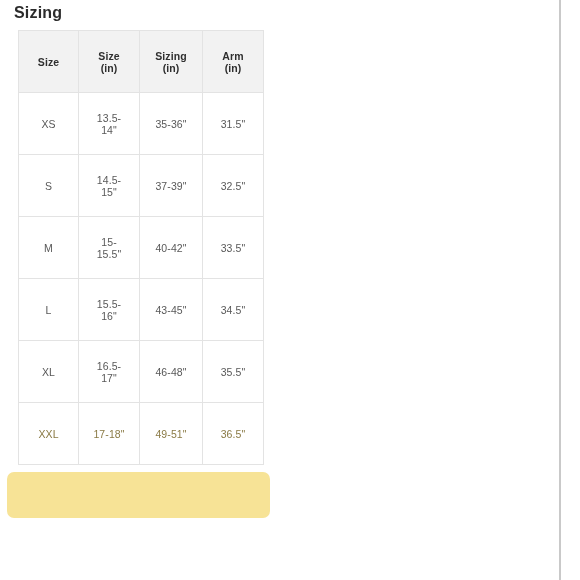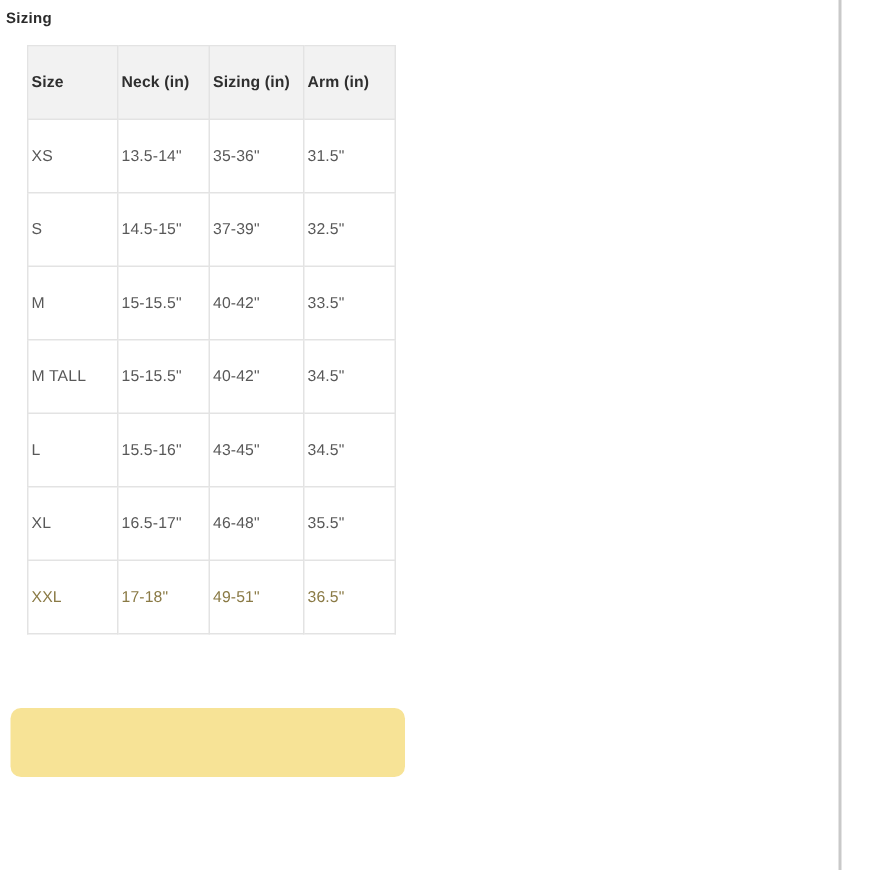--- a/index.html
+++ b/index.html
@@ -12,23 +12,23 @@
     height: 580px;
     position: relative;
     overflow: hidden;
     font-family: "Liberation Sans", sans-serif;
     -webkit-font-smoothing: antialiased;
   }
 
   
   #page-title {
     position: absolute;
-    left: 4px;
+    left: 14px;
     top: 4px;
-    font-size: 10px;
+    font-size: 16px;
     font-weight: bold;
     color: #2b2b2b;
     letter-spacing: 0.2px;
     line-height: 18px;
   }
 
   
   #sizing-table-wrap {
     position: absolute;
     left: 18px;
@@ -36,25 +36,25 @@
     width: 245px;
   }
   table.sizing-table {
     border-collapse: collapse;
     width: 245px;
     table-layout: fixed;
   }
   table.sizing-table th,
   table.sizing-table td {
     border: 1px solid #e3e3e3;
-    height: 49px;
-    text-align: left;
+    height: 62px;
+    text-align: center;
     vertical-align: middle;
     font-size: 10.5px;
-    padding: 0 2px;
+    padding: 0 12px;
     box-sizing: border-box;
     background-clip: padding-box;
   }
   table.sizing-table th {
     background: #f2f2f2;
     color: #2f2f2f;
     font-weight: bold;
     letter-spacing: 0.1px;
   }
   table.sizing-table td {
@@ -108,21 +108,21 @@
   <table class="sizing-table">
     <colgroup>
       <col class="c-size">
         <col class="c-neck">
         <col class="c-chest">
         <col class="c-arm">
     </colgroup>
     <thead>
       <tr>
         <th>Size</th>
-        <th>Neck (in)</th>
+        <th>Size (in)</th>
         <th>Sizing (in)</th>
         <th>Arm (in)</th>
       </tr>
     </thead>
     <tbody id="table-body">
         <tr>
           <td>XS</td>
           <td>13.5-14"</td>
           <td>35-36"</td>
           <td>31.5"</td>
@@ -131,26 +131,20 @@
           <td>S</td>
           <td>14.5-15"</td>
           <td>37-39"</td>
           <td>32.5"</td>
         </tr>
         <tr>
           <td>M</td>
           <td>15-15.5"</td>
           <td>40-42"</td>
           <td>33.5"</td>
-        </tr>
-        <tr>
-          <td>M TALL</td>
-          <td>15-15.5"</td>
-          <td>40-42"</td>
-          <td>34.5"</td>
         </tr>
         <tr>
           <td>L</td>
           <td>15.5-16"</td>
           <td>43-45"</td>
           <td>34.5"</td>
         </tr>
         <tr>
           <td>XL</td>
           <td>16.5-17"</td>

